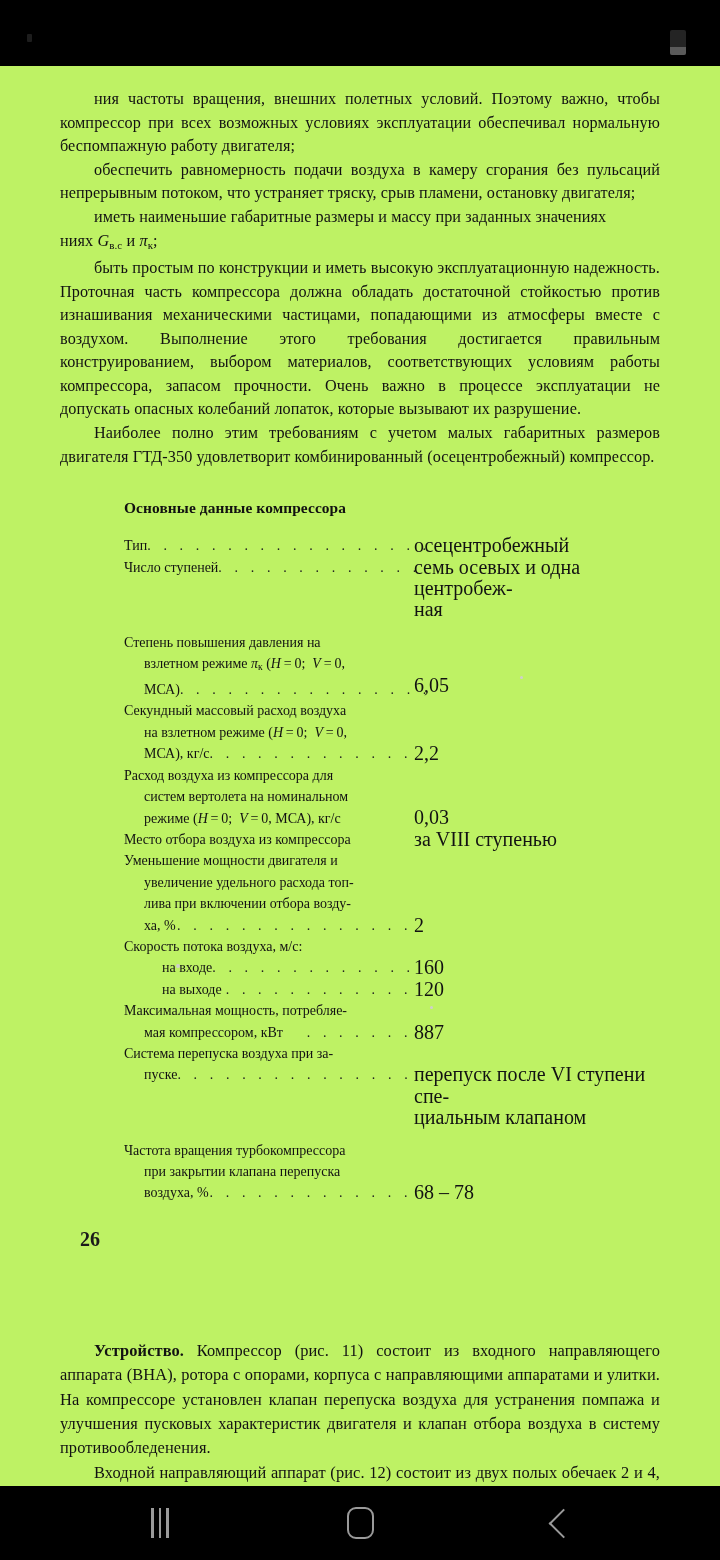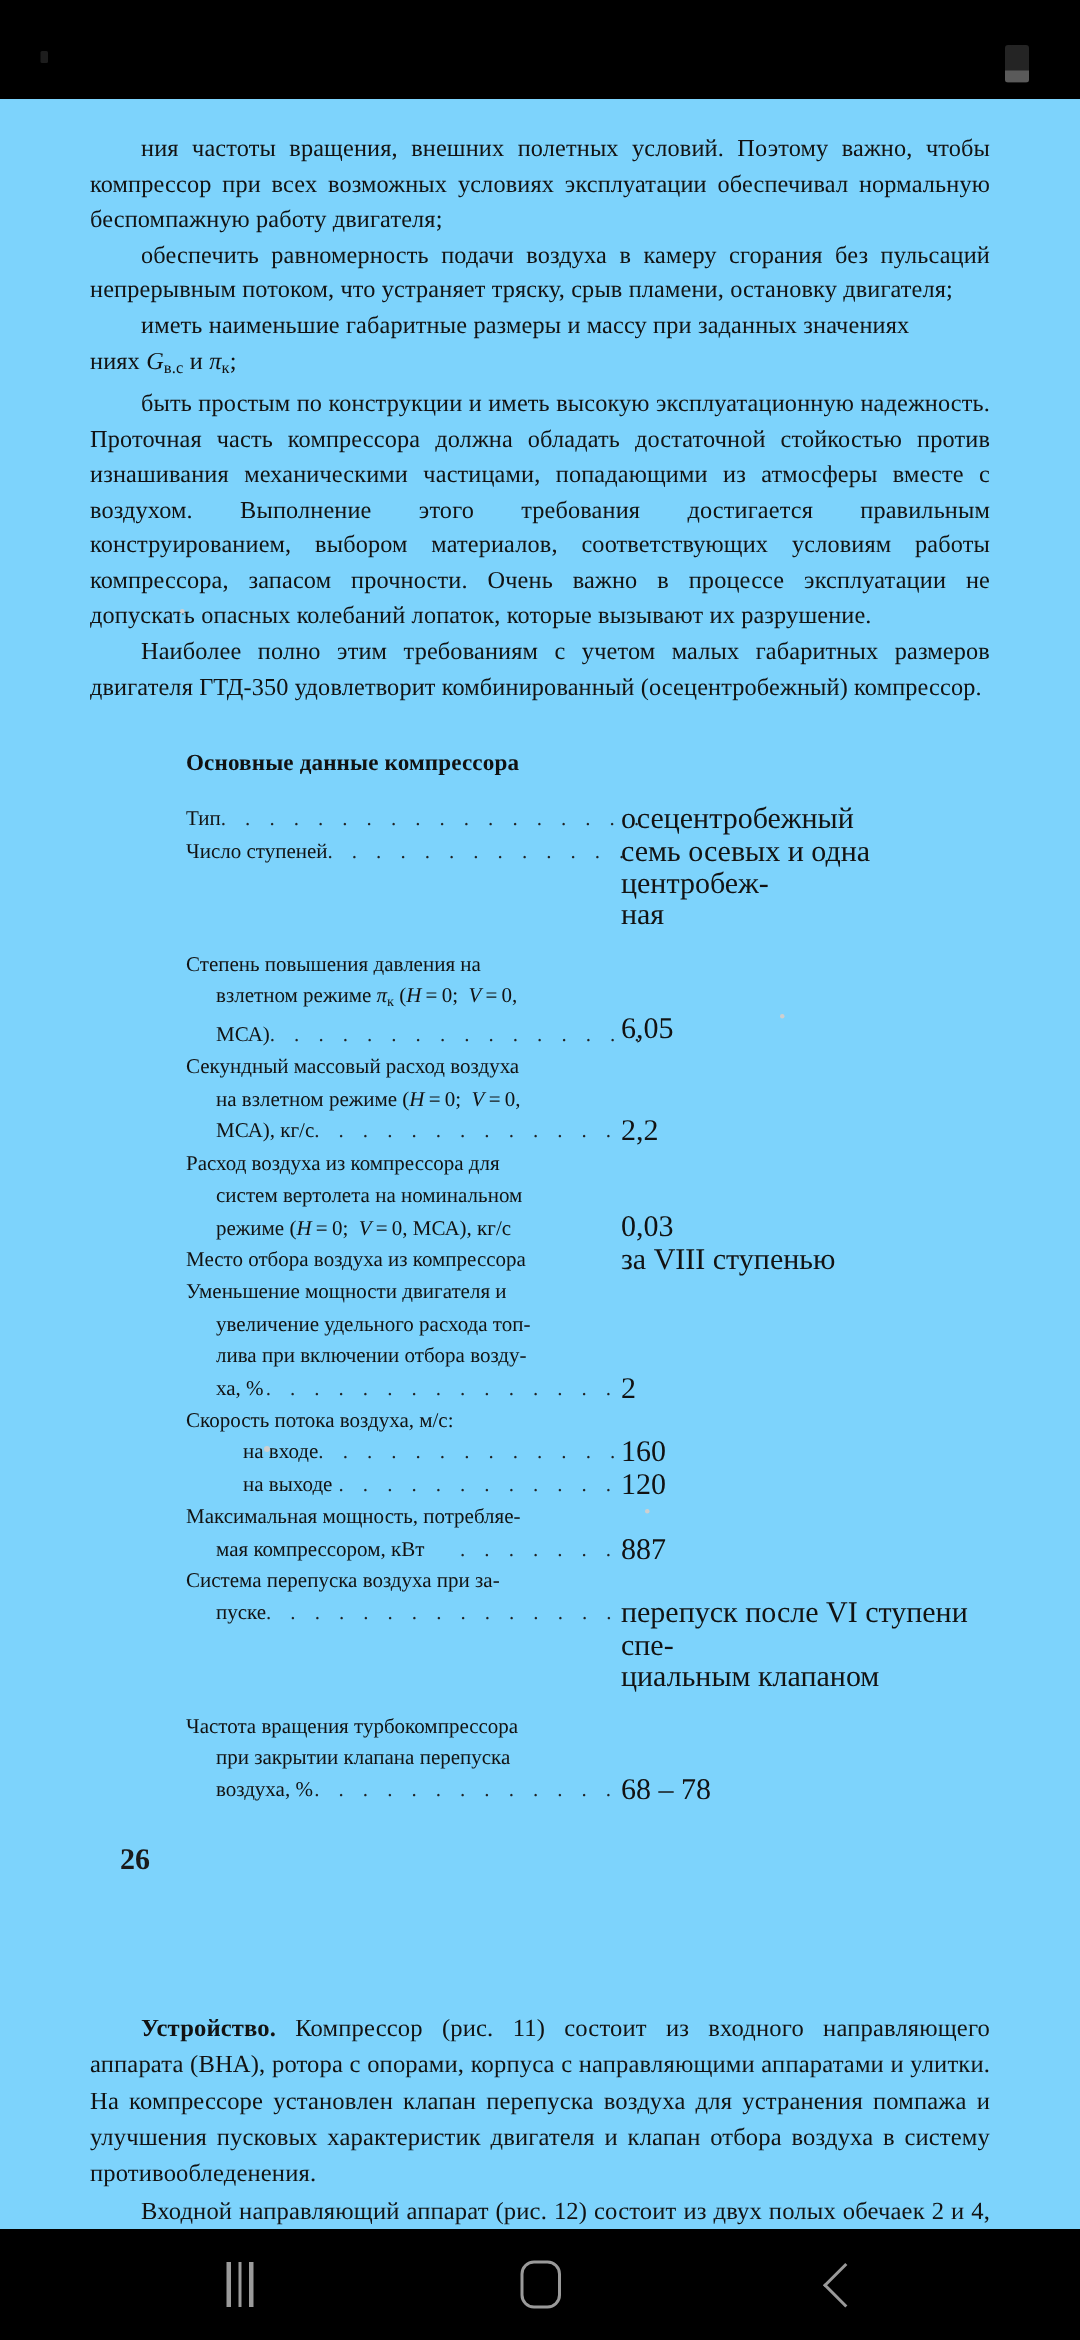--- a/index.html
+++ b/index.html
@@ -65,21 +65,21 @@
     left: 0; top: 66px;
     width: 720px;
     height: 1420px;
     background: #fdfdfd;
     overflow: hidden;
   }
 
   .page {
     position: relative;
     width: 720px;
-    background: #7dd3fc;
+    background: #bef264;
   }
 
   .page-body {
     padding: 0 60px;
   }
 
   
   #page-separator {
     position: absolute;
     left: 0;

